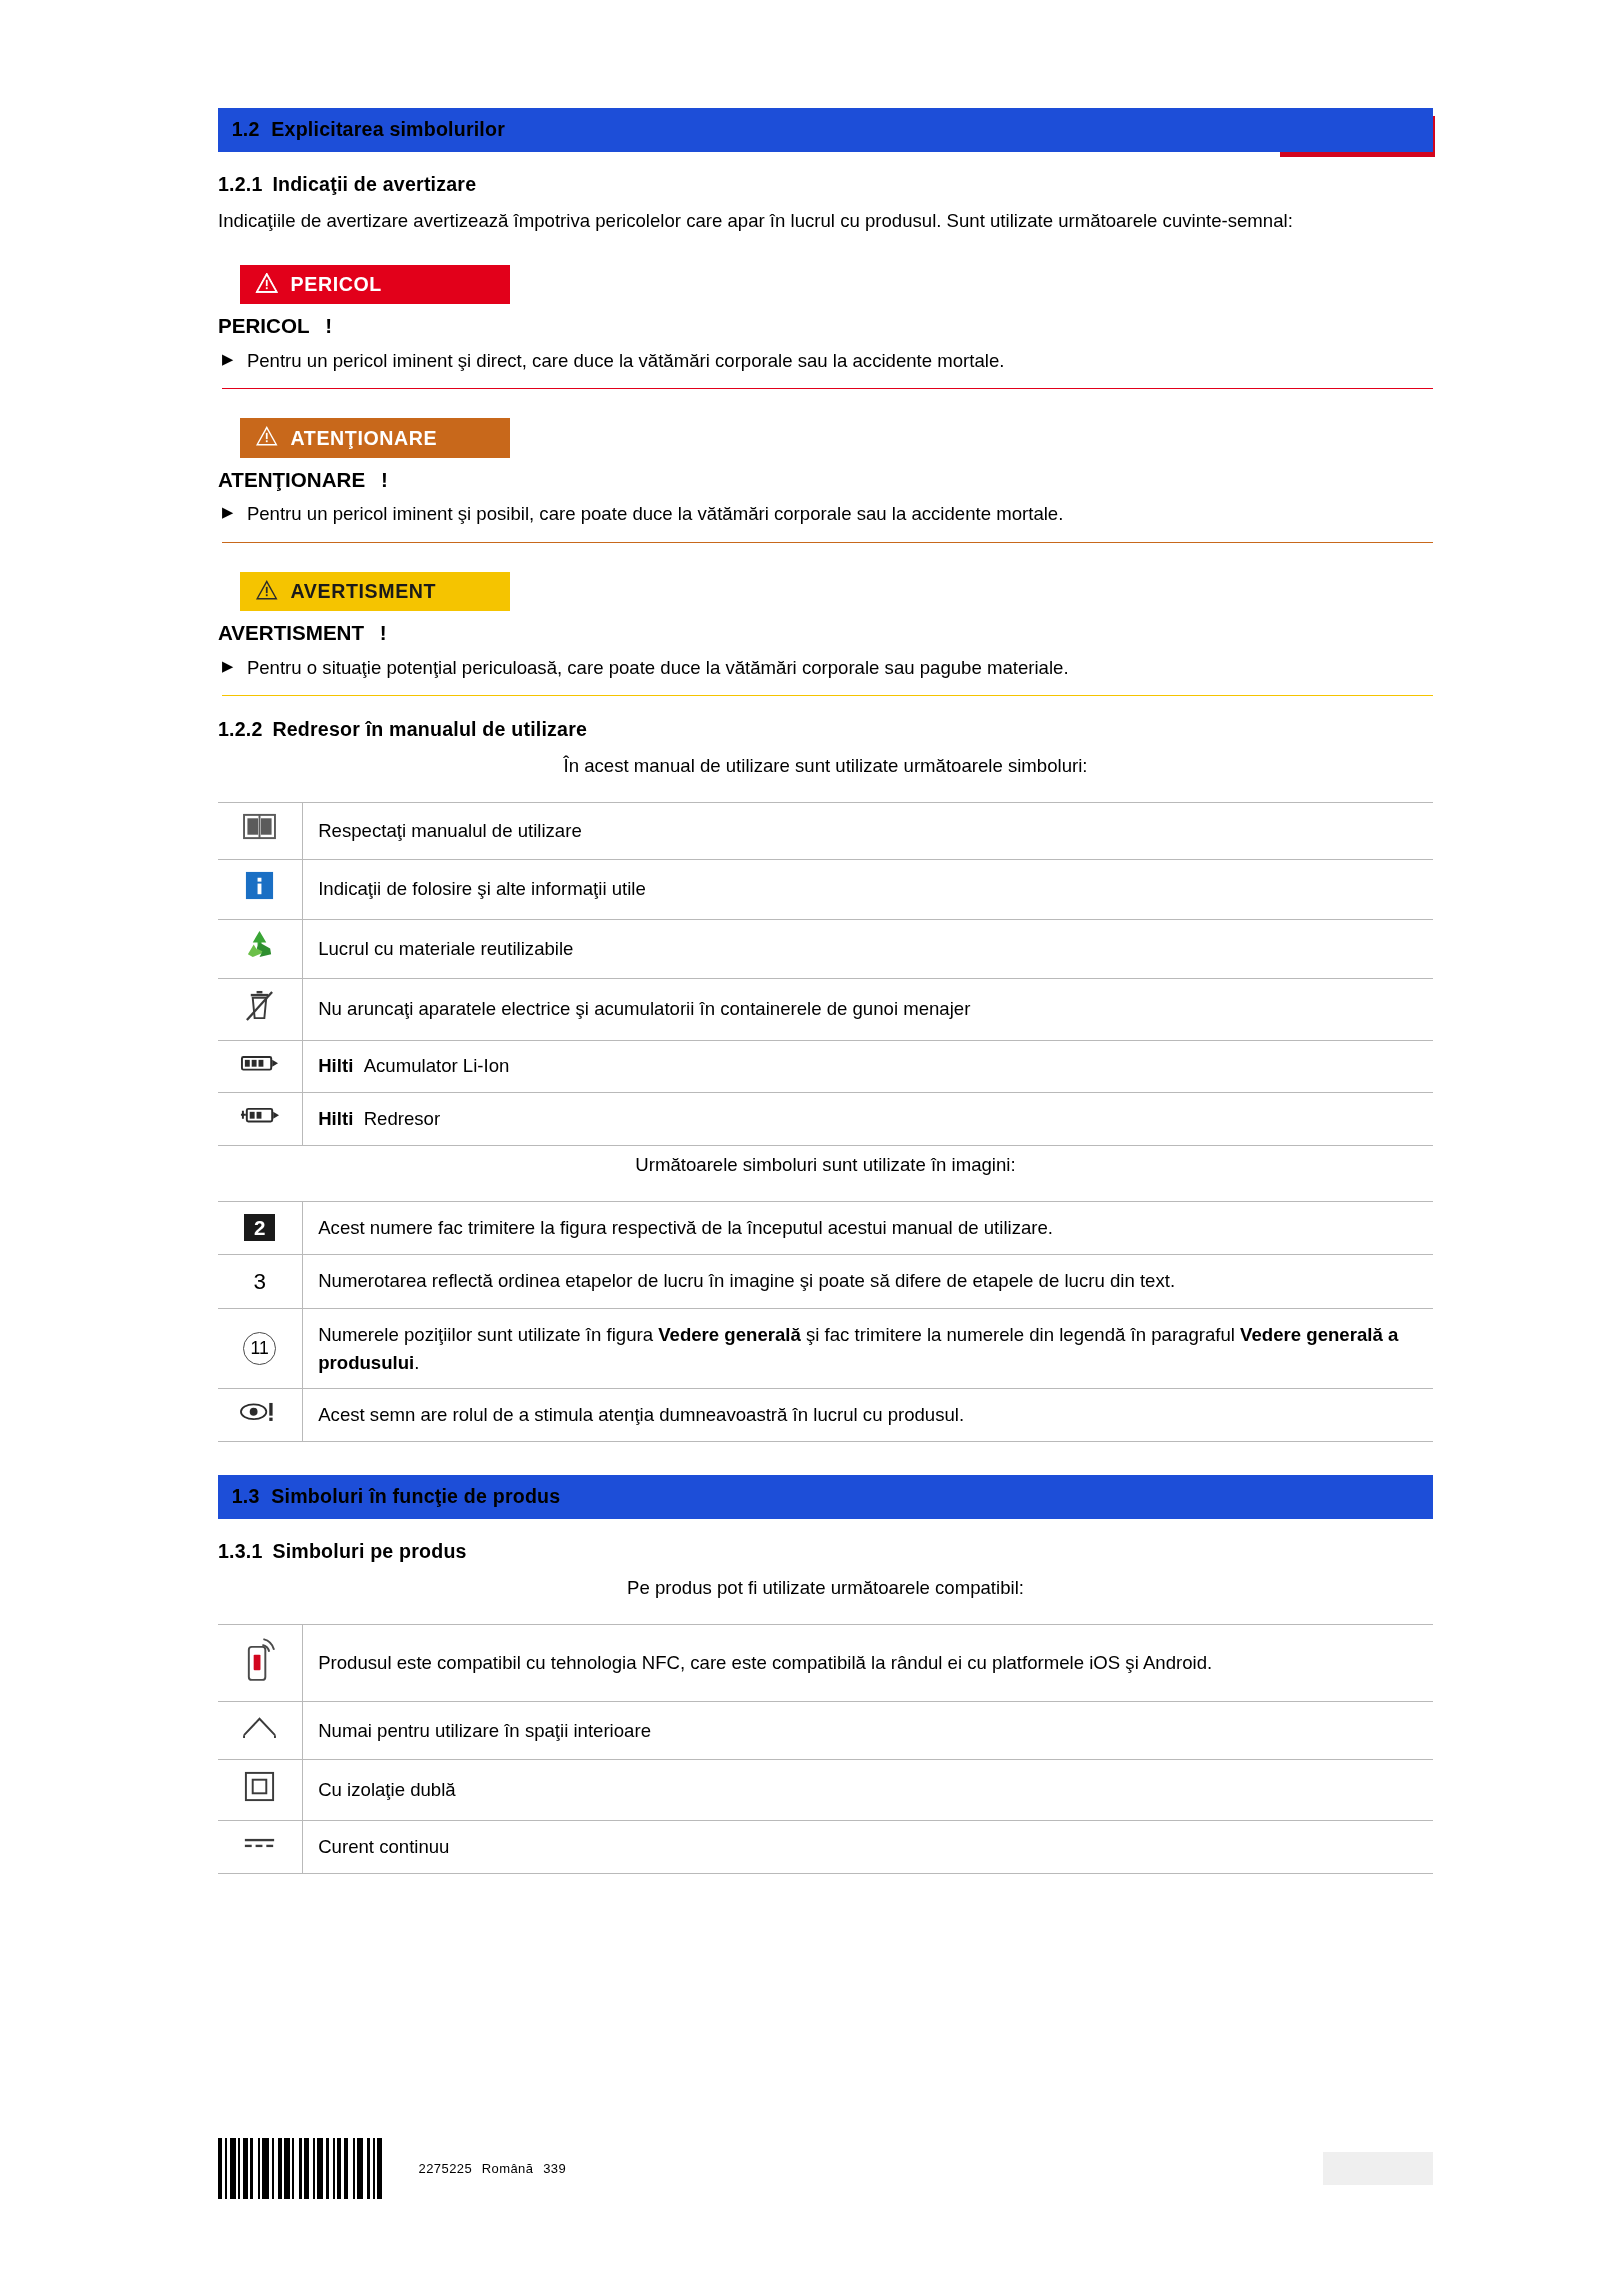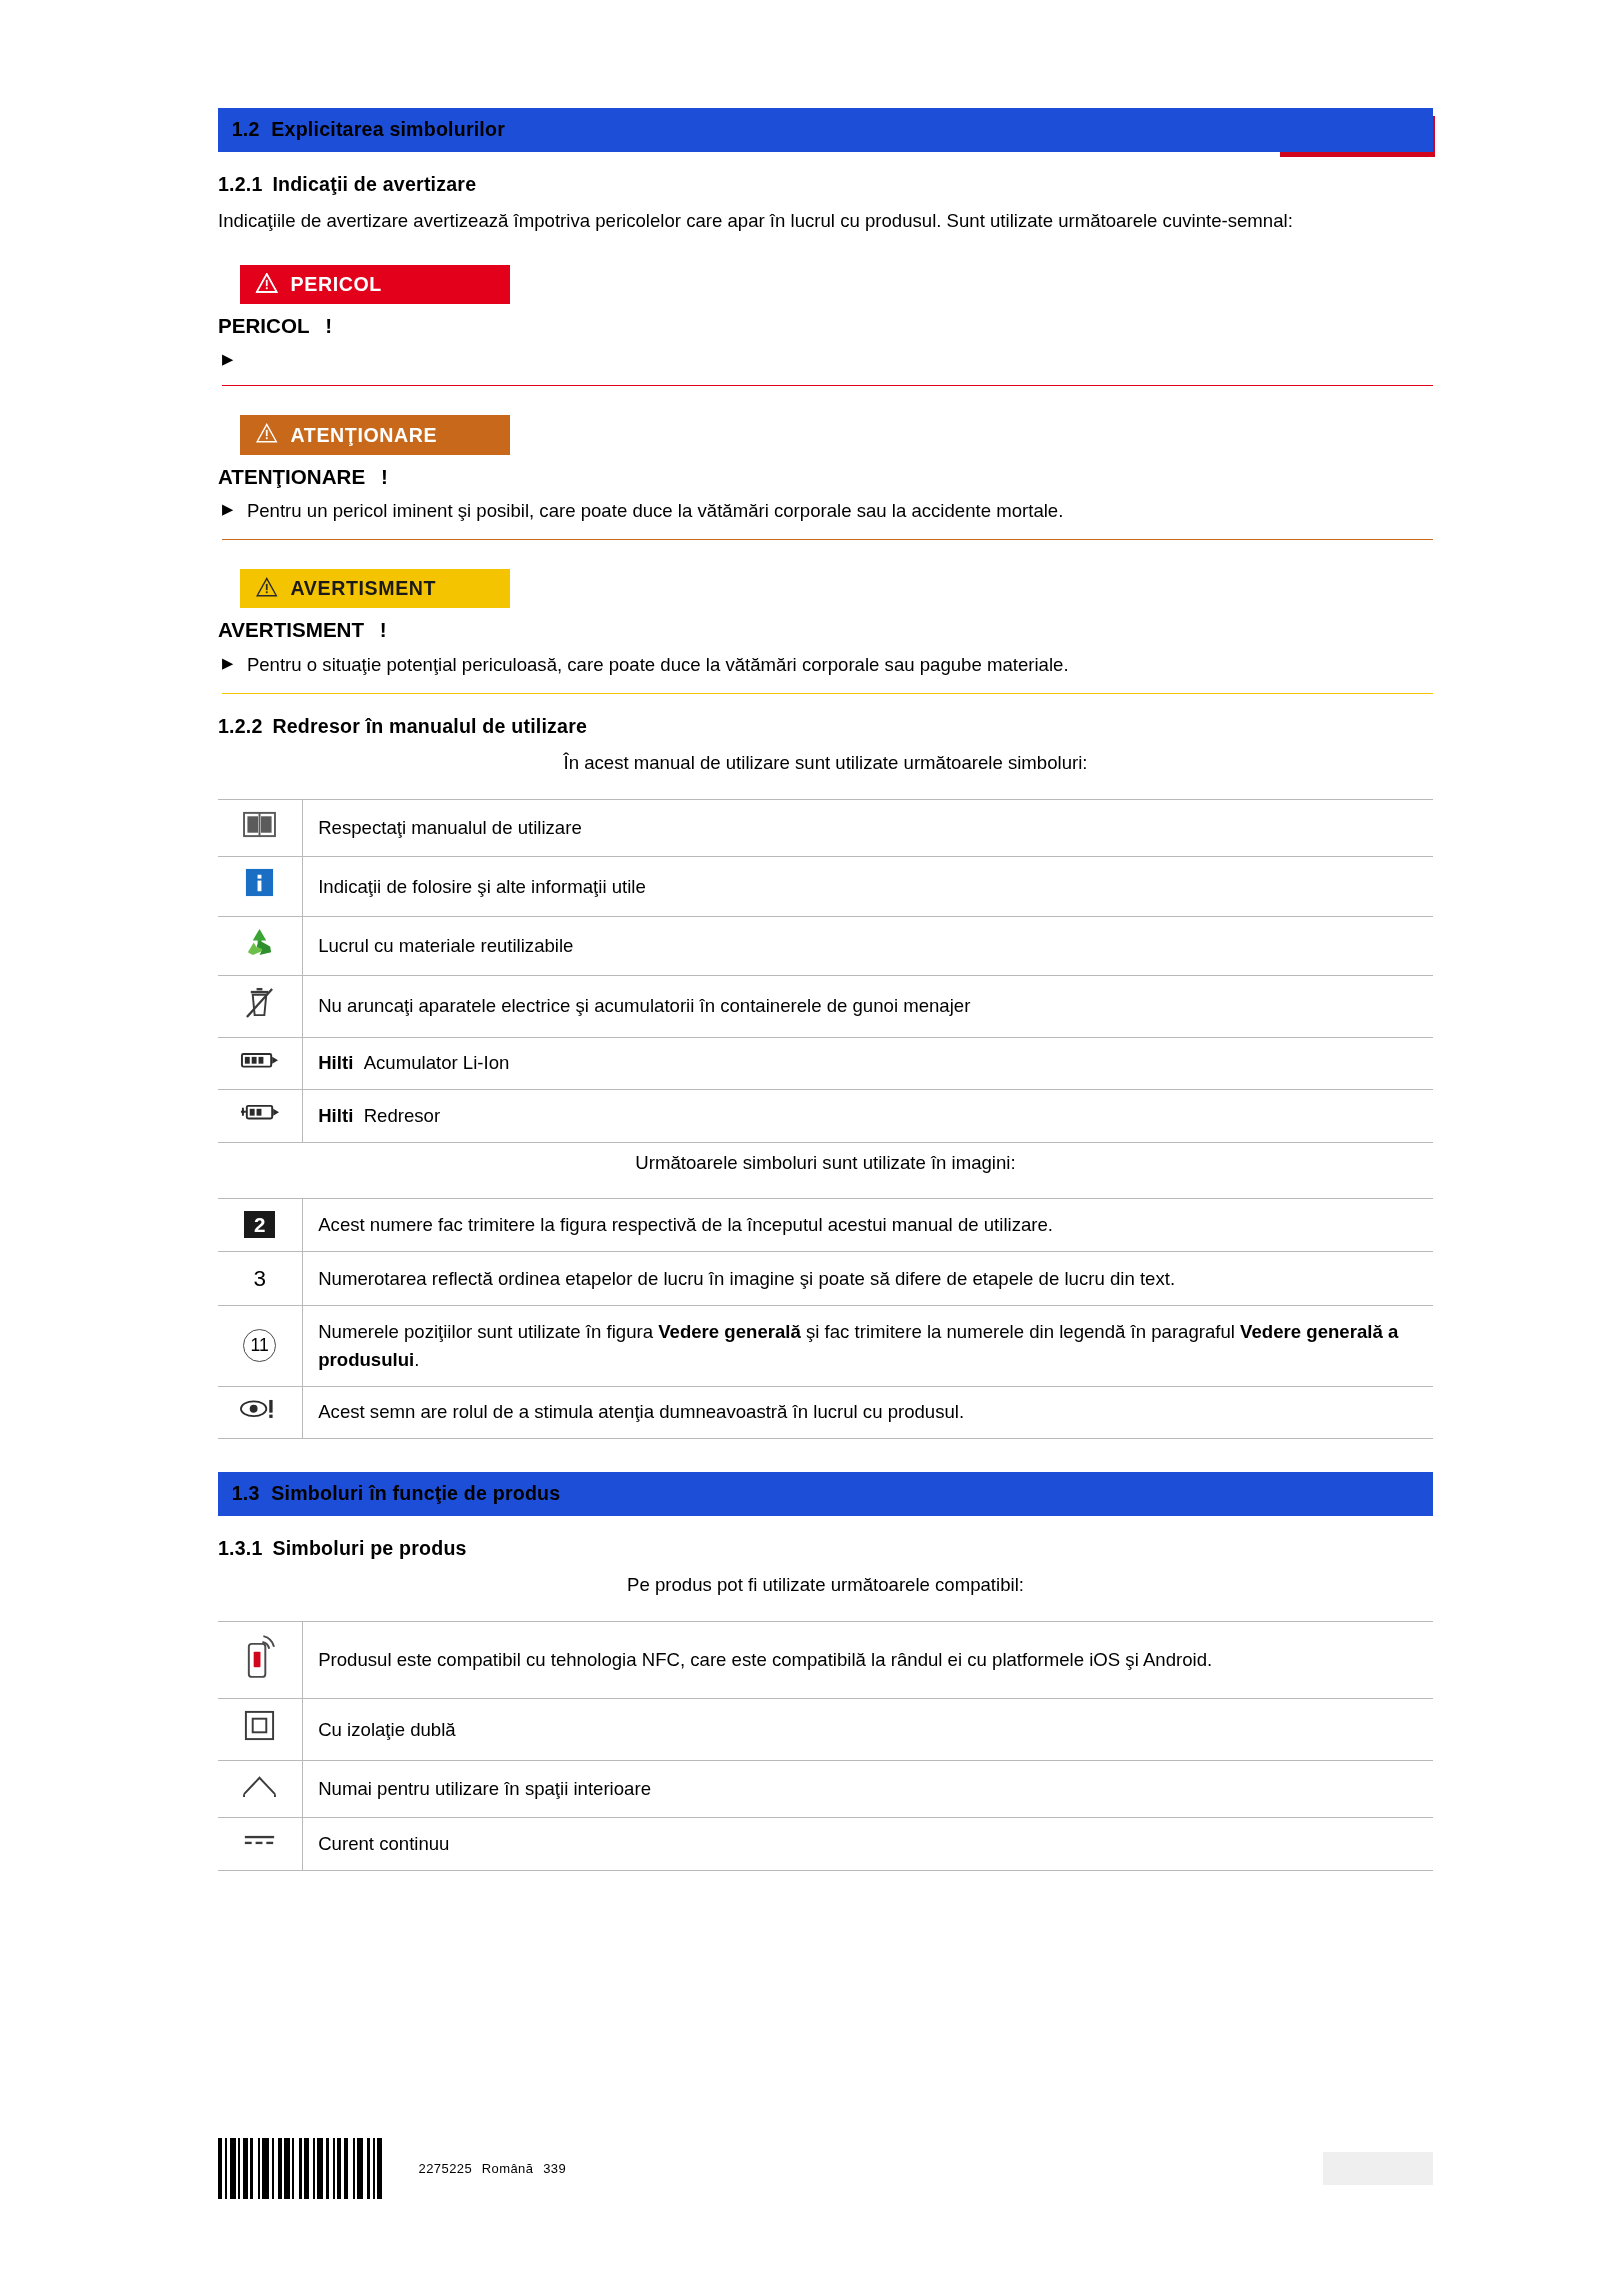--- a/index.html
+++ b/index.html
@@ -206,20 +206,21 @@
               <rect x="11.1" y="15.6" width="1.8" height="1.9" fill="#ffffff"></rect>
             </svg>
         </span>
         <span class="word">PERICOL</span>
       </div>
       <div class="signal-name">
         <span>PERICOL</span><span class="bang">!</span>
       </div>
       <div class="bullet-row rule-red">
         <span class="arrow">▶</span>
+        <span>Pentru un pericol iminent şi direct, care duce la vătămări corporale sau la accidente mortale.</span>
       </div>
     </div>
 
     <div class="signal-block">
       <div class="signal-tag tag-warning">
         <span class="tri ic">
           <svg width="23.5" height="21.6" viewBox="0 0 24 22">
               <polygon points="12,1 23,21 1,21" fill="#ffffff"></polygon>
               <polygon points="12,4 20.6,19.4 3.4,19.4" fill="#c8681b"></polygon>
               <rect x="11.1" y="8" width="1.8" height="6.4" fill="#ffffff"></rect>
@@ -389,36 +390,36 @@
                 <rect x="6" y="12" width="17" height="34" rx="3" fill="none" stroke="#4a4a4a" stroke-width="2"></rect>
                 <rect x="11" y="20" width="7" height="16" rx="1" fill="#d2051e"></rect>
                 <path d="M20 10 a9 9 0 0 1 7 7" fill="none" stroke="#4a4a4a" stroke-width="2"></path>
                 <path d="M21 4 a15 15 0 0 1 11 11" fill="none" stroke="#4a4a4a" stroke-width="2"></path>
               </svg>
         </td>
         <td class="txt">Produsul  este  compatibil  cu  tehnologia  NFC,  care  este  compatibilă  la  rândul  ei  cu  platformele  iOS  şi  Android.</td>
       </tr>
       <tr>
         <td class="icon">
-          <svg width="33" height="33" viewBox="0 0 34 34">
-                <rect x="3" y="3" width="28" height="28" fill="none" stroke="#3b3b3b" stroke-width="2"></rect>
-                <rect x="10" y="10" width="14" height="14" fill="none" stroke="#3b3b3b" stroke-width="2"></rect>
-              </svg>
-        </td>
-        <td class="txt">Cu  izolaţie  dublă</td>
-      </tr>
-      <tr>
-        <td class="icon">
           <svg width="39" height="29" viewBox="0 0 40 30">
                 <path d="M4 24 L20 7 L36 24" fill="none" stroke="#3b3b3b" stroke-width="2"></path>
                 <line x1="4" y1="24" x2="4" y2="27" stroke="#3b3b3b" stroke-width="2"></line>
                 <line x1="36" y1="24" x2="36" y2="27" stroke="#3b3b3b" stroke-width="2"></line>
               </svg>
         </td>
         <td class="txt">Numai  pentru  utilizare  în  spaţii  interioare</td>
+      </tr>
+      <tr>
+        <td class="icon">
+          <svg width="33" height="33" viewBox="0 0 34 34">
+                <rect x="3" y="3" width="28" height="28" fill="none" stroke="#3b3b3b" stroke-width="2"></rect>
+                <rect x="10" y="10" width="14" height="14" fill="none" stroke="#3b3b3b" stroke-width="2"></rect>
+              </svg>
+        </td>
+        <td class="txt">Cu  izolaţie  dublă</td>
       </tr>
       <tr>
         <td class="icon">
           <svg width="39" height="19.6" viewBox="0 0 40 20">
                 <rect x="5" y="6" width="30" height="2.4" fill="#3b3b3b"></rect>
                 <rect x="5" y="12" width="7" height="2.4" fill="#3b3b3b"></rect>
                 <rect x="16" y="12" width="7" height="2.4" fill="#3b3b3b"></rect>
                 <rect x="27" y="12" width="7" height="2.4" fill="#3b3b3b"></rect>
               </svg>
         </td>

